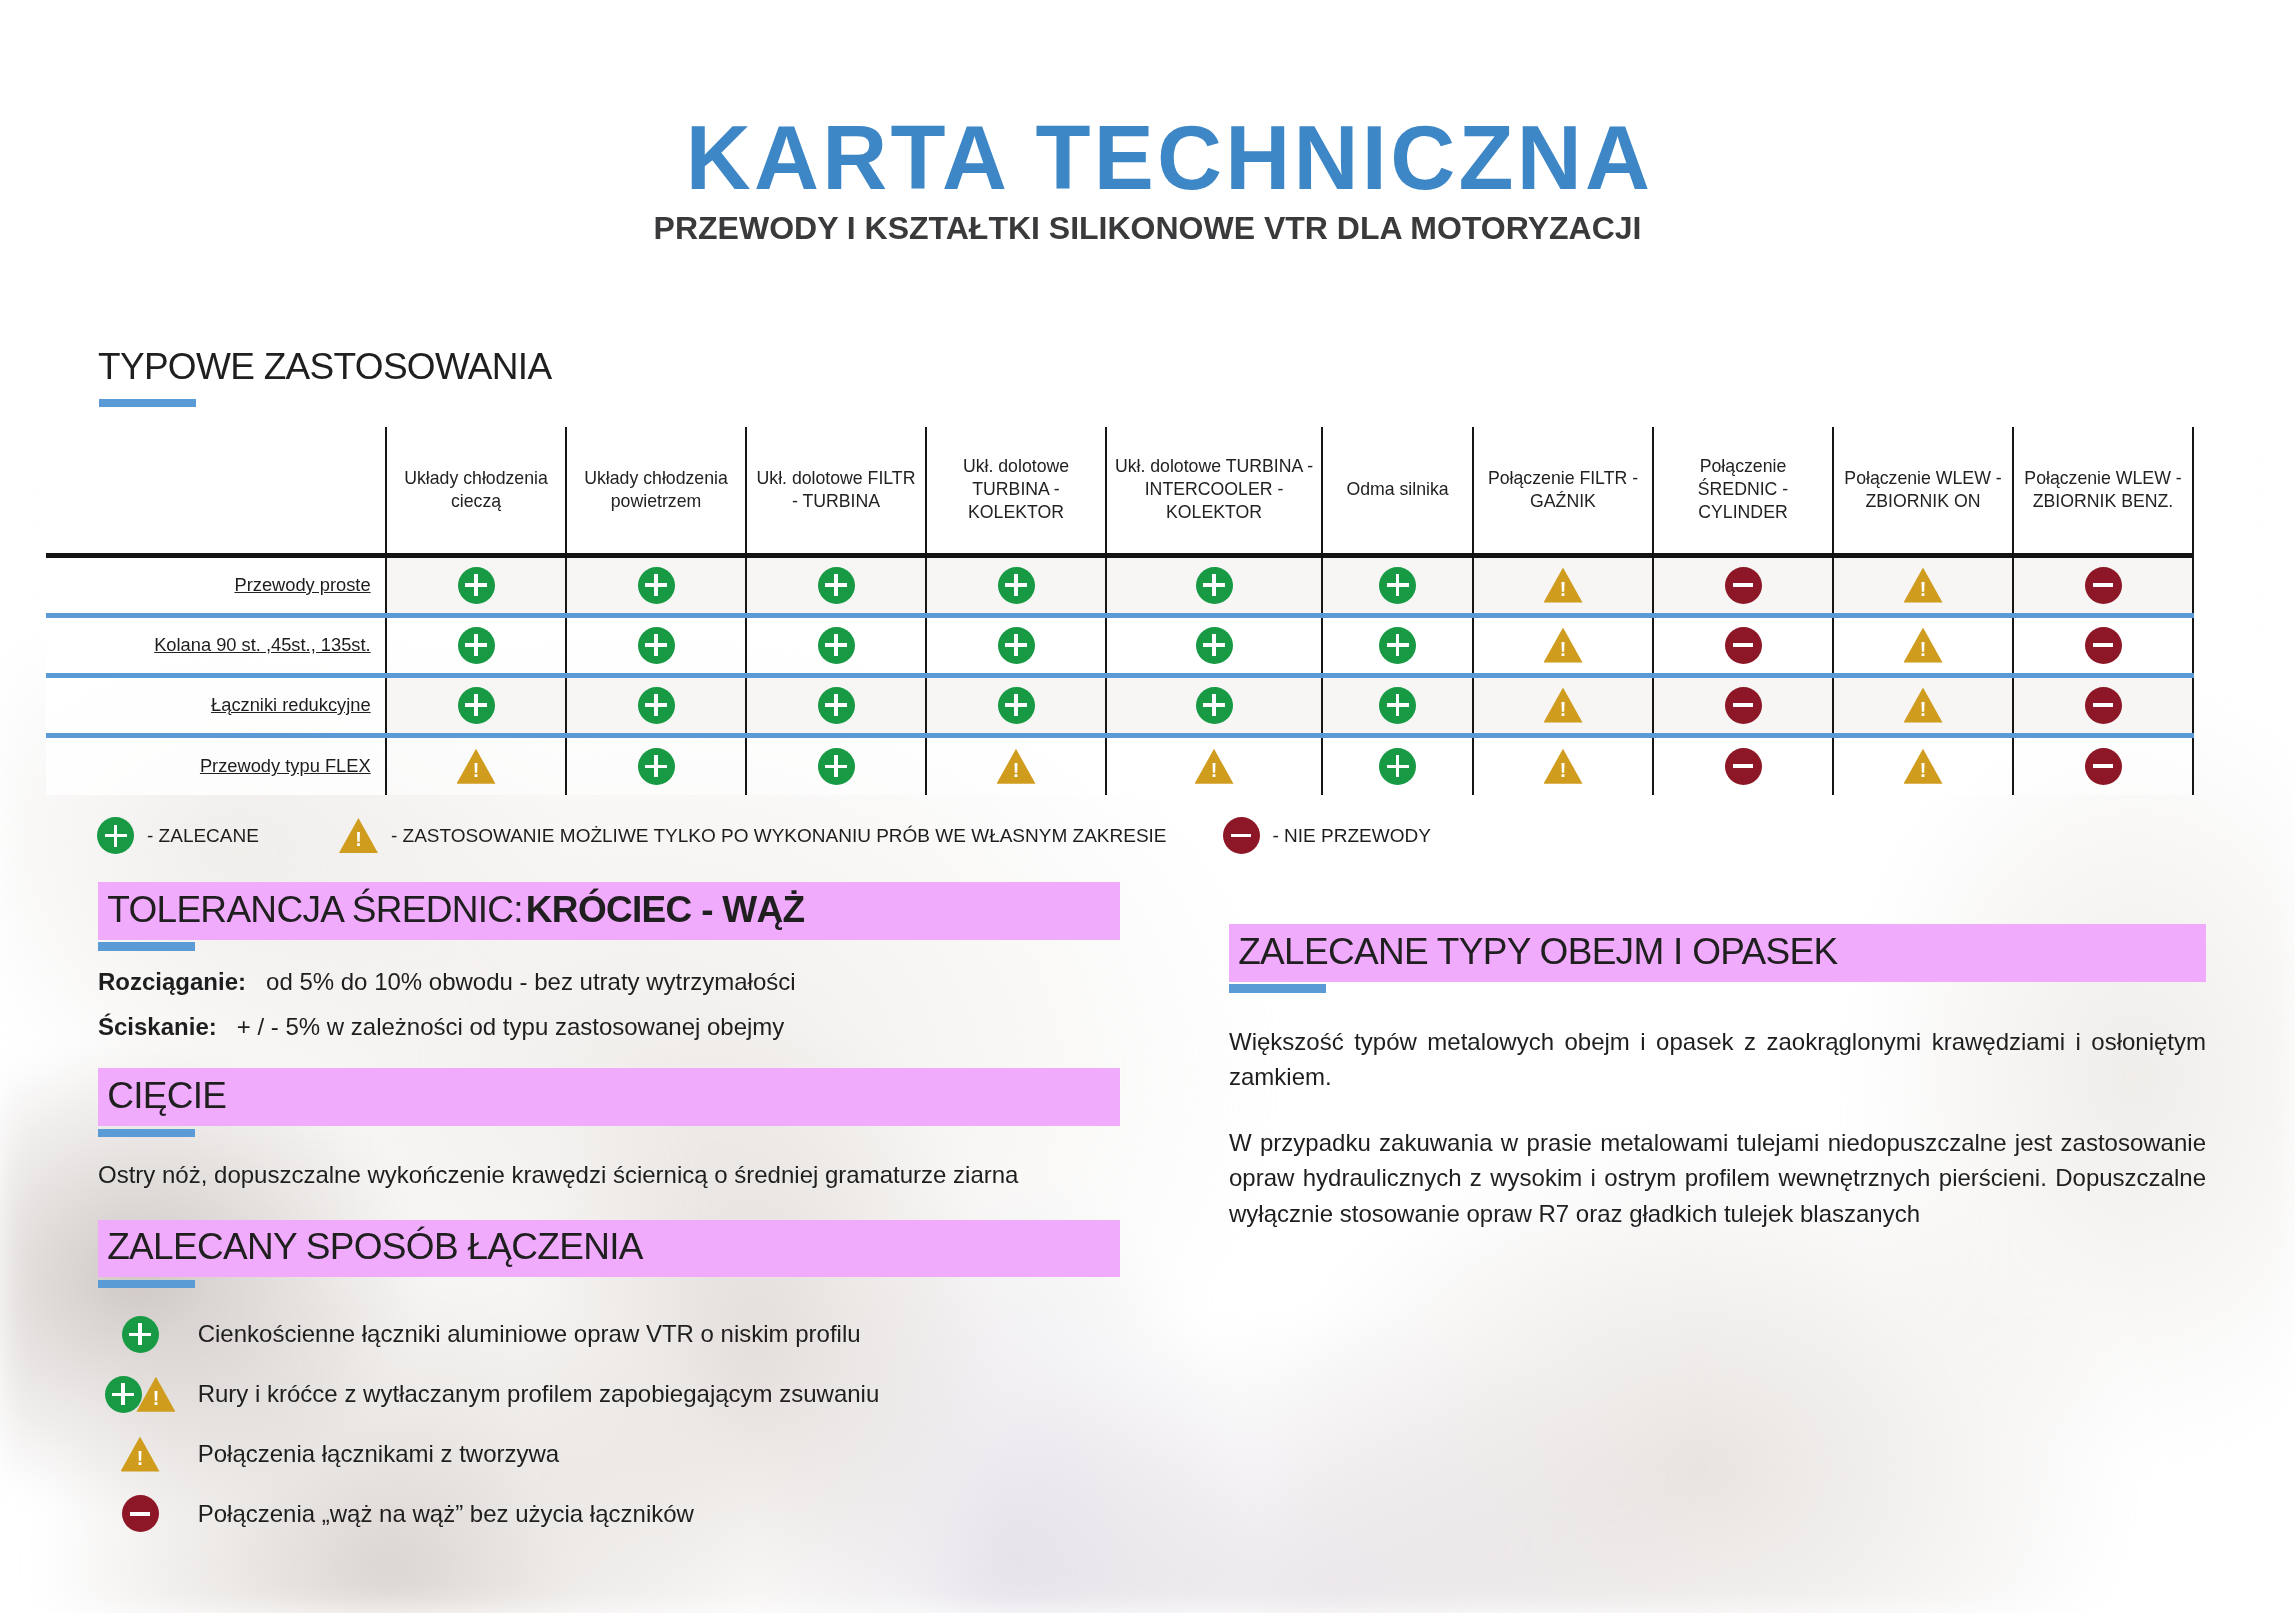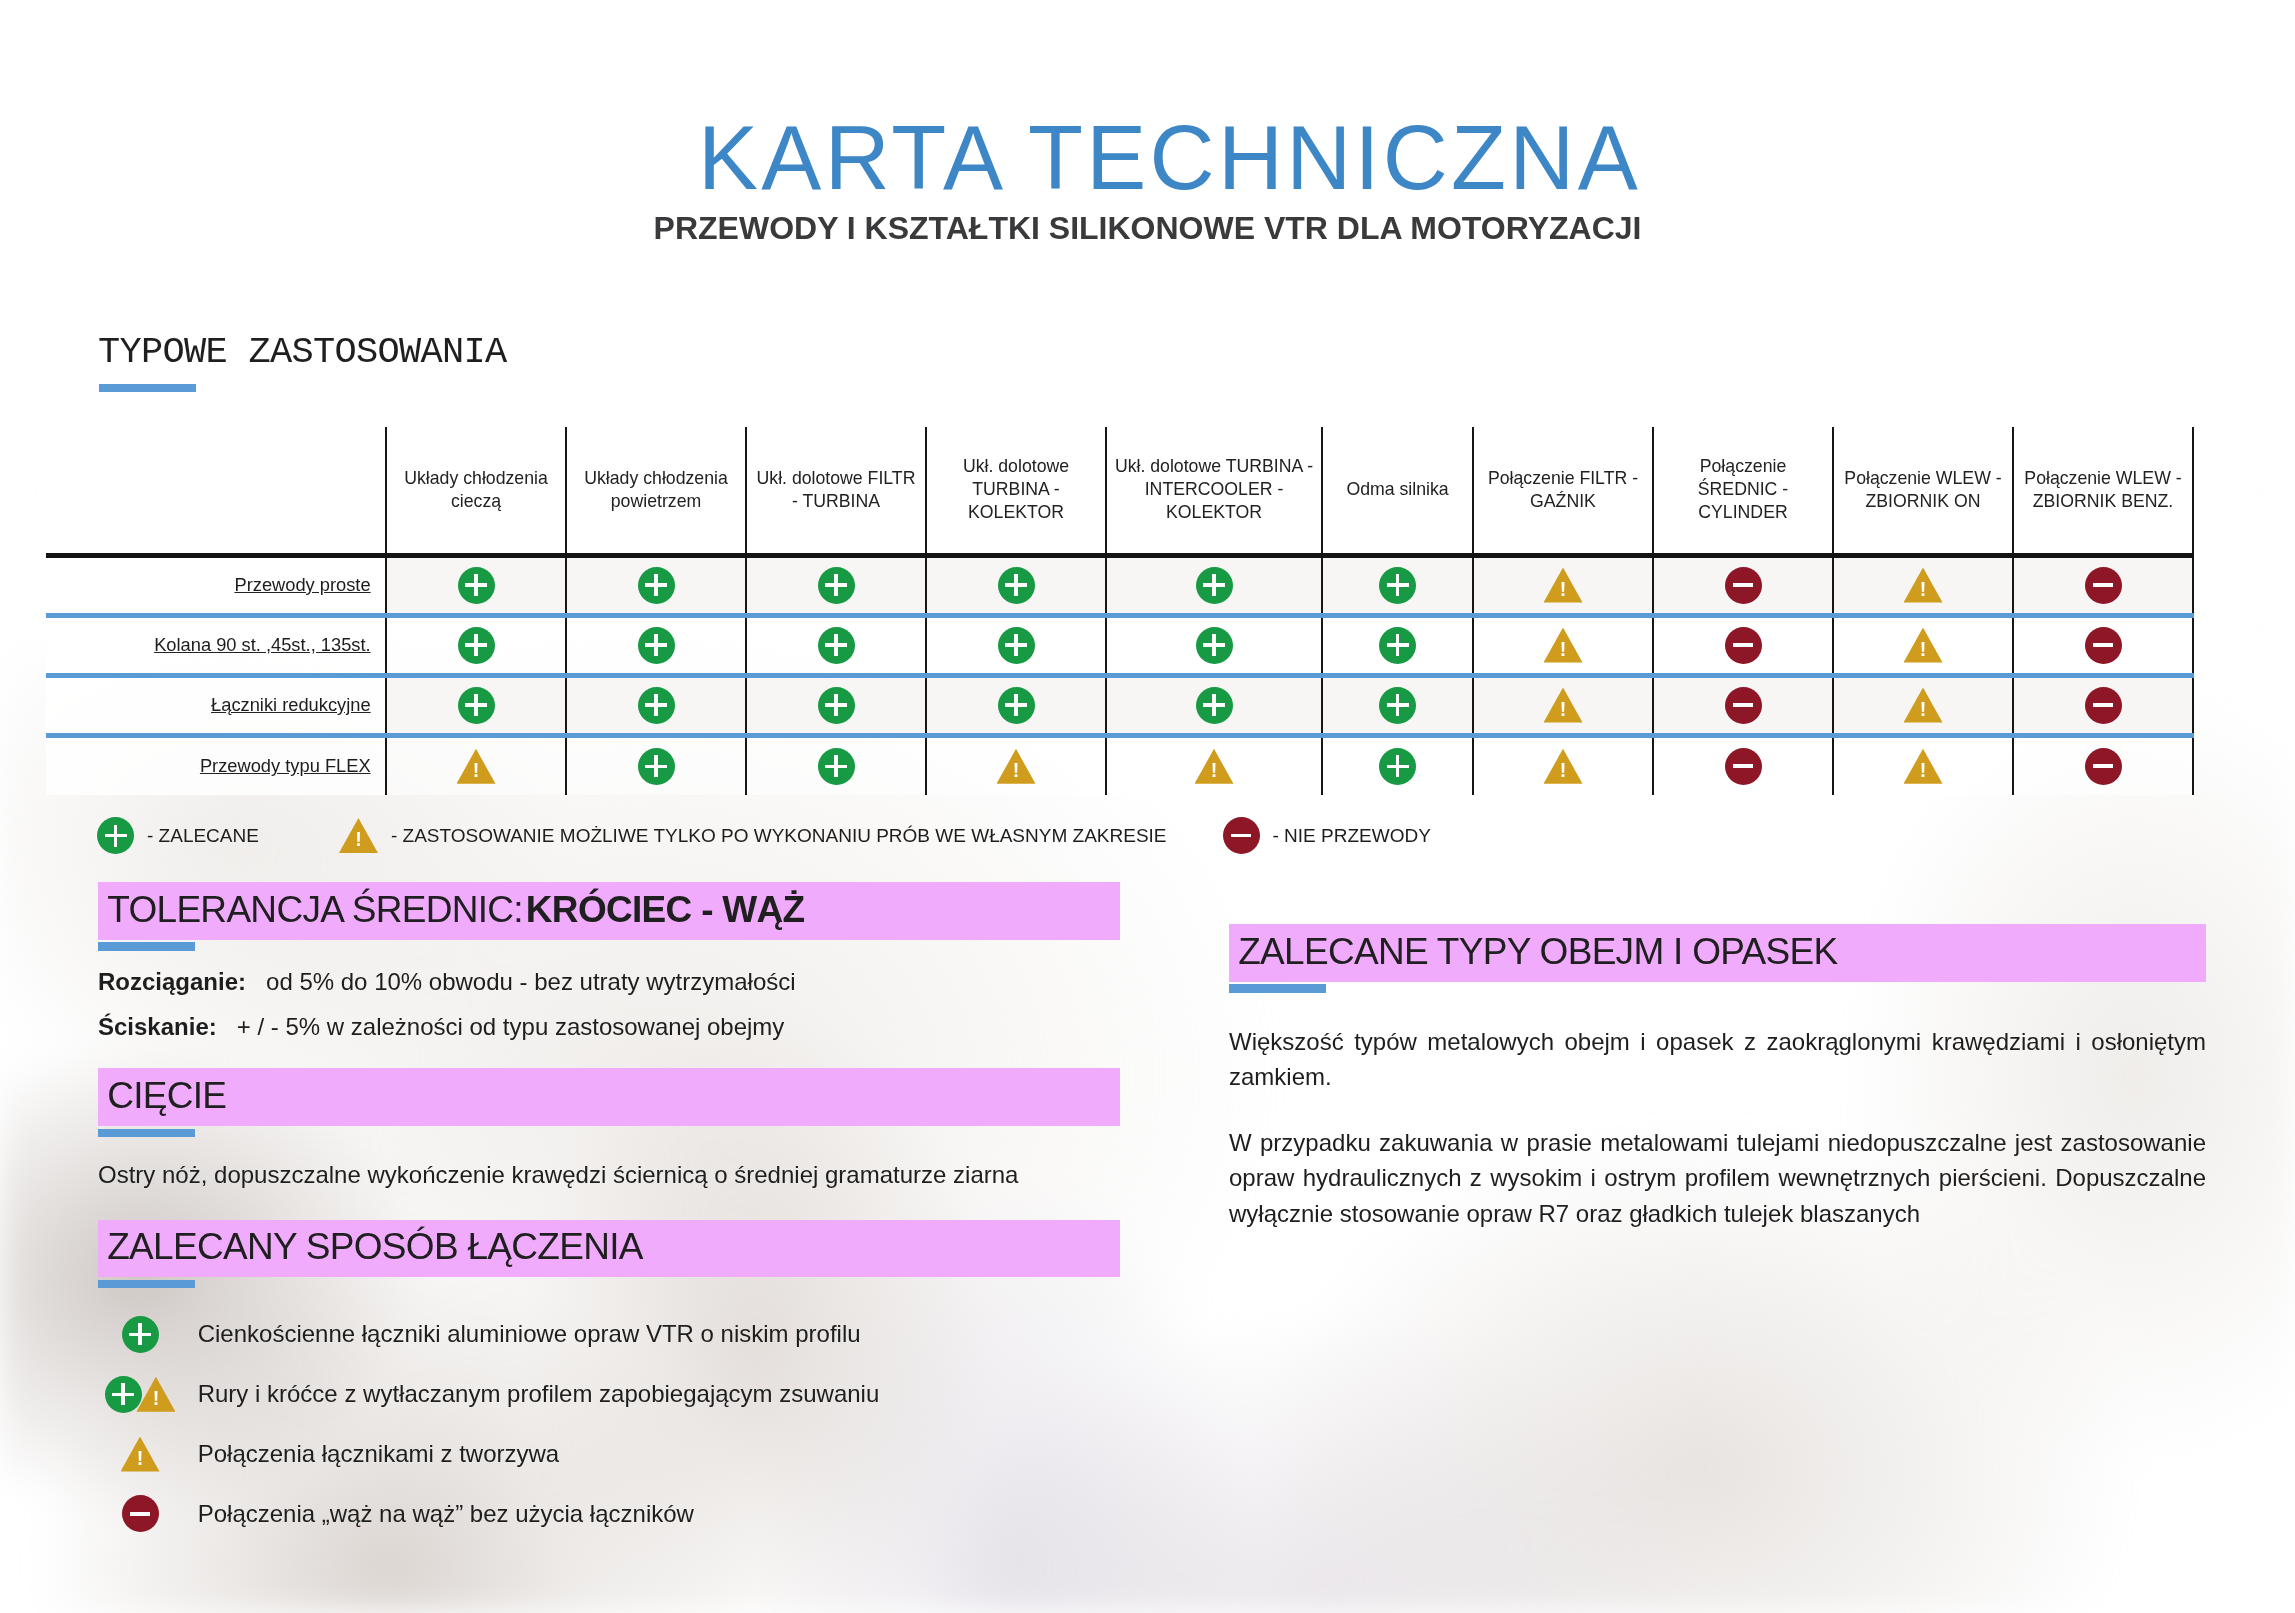--- a/index.html
+++ b/index.html
@@ -21,33 +21,33 @@
       radial-gradient(ellipse 851px 622px at 28% 55%,rgba(226,220,215,.50), transparent 76%),
       radial-gradient(ellipse 458px 327px at 10% 35%, rgba(222,216,211,.40), transparent 75%),
       linear-gradient(to bottom, #ffffff 0%, rgba(255,255,255,0) 22%);
     filter: blur(14.4px);
   }
   .content{position:relative; z-index:1;}
 
   
   .header-block{position:absolute; top:113px; left:0; width:100%; text-align:center;}
   .main-title{
-    margin:0; font-size:90px; line-height:1.0; font-weight:400;
+    margin:0; font-size:90px; line-height:1.0; font-weight:700;
     letter-spacing:3.3px; color:#3e87c7;padding-left:44px;
   }
   .subtitle{margin-top:6.5px; font-size:32px; font-weight:700; color:#3a3a3c; letter-spacing:0;}
 
   
   .sec-heading{font-size:37px; font-weight:400; color:#1f1f1f; letter-spacing:-0.7px;}
   .band{background:#f0abfc; display:block; box-sizing:border-box; width:100%; padding:6.5px 0 9.2px 9.2px;}
   .band .sec-heading{display:inline;}
   .bold-part{font-weight:700;}
   .bar{width:97px; height:8.5px; background:#5b9bd5; margin-top:2.6px;}
 
-  .apps-head{position:absolute; top:331px; left:98px; width:1178px;font-family:Liberation Mono, monospace;}
+  .apps-head{position:absolute; top:346px; left:98px; width:1178px;}
   .apps-head .bar{margin-top:10.5px; margin-left:1.3px;}
 
   
   table.apps{
     position:absolute; top:427px; left:46px; width:2147px;
     border-collapse:collapse; table-layout:fixed;
   }
   table.apps thead tr{height:128px; border-bottom:5.9px solid #141414;}
   table.apps tbody tr{height:60px; border-bottom:5.2px solid #5b9bd5;text-decoration:underline;}
   table.apps tbody tr:last-child{border-bottom:none;}

